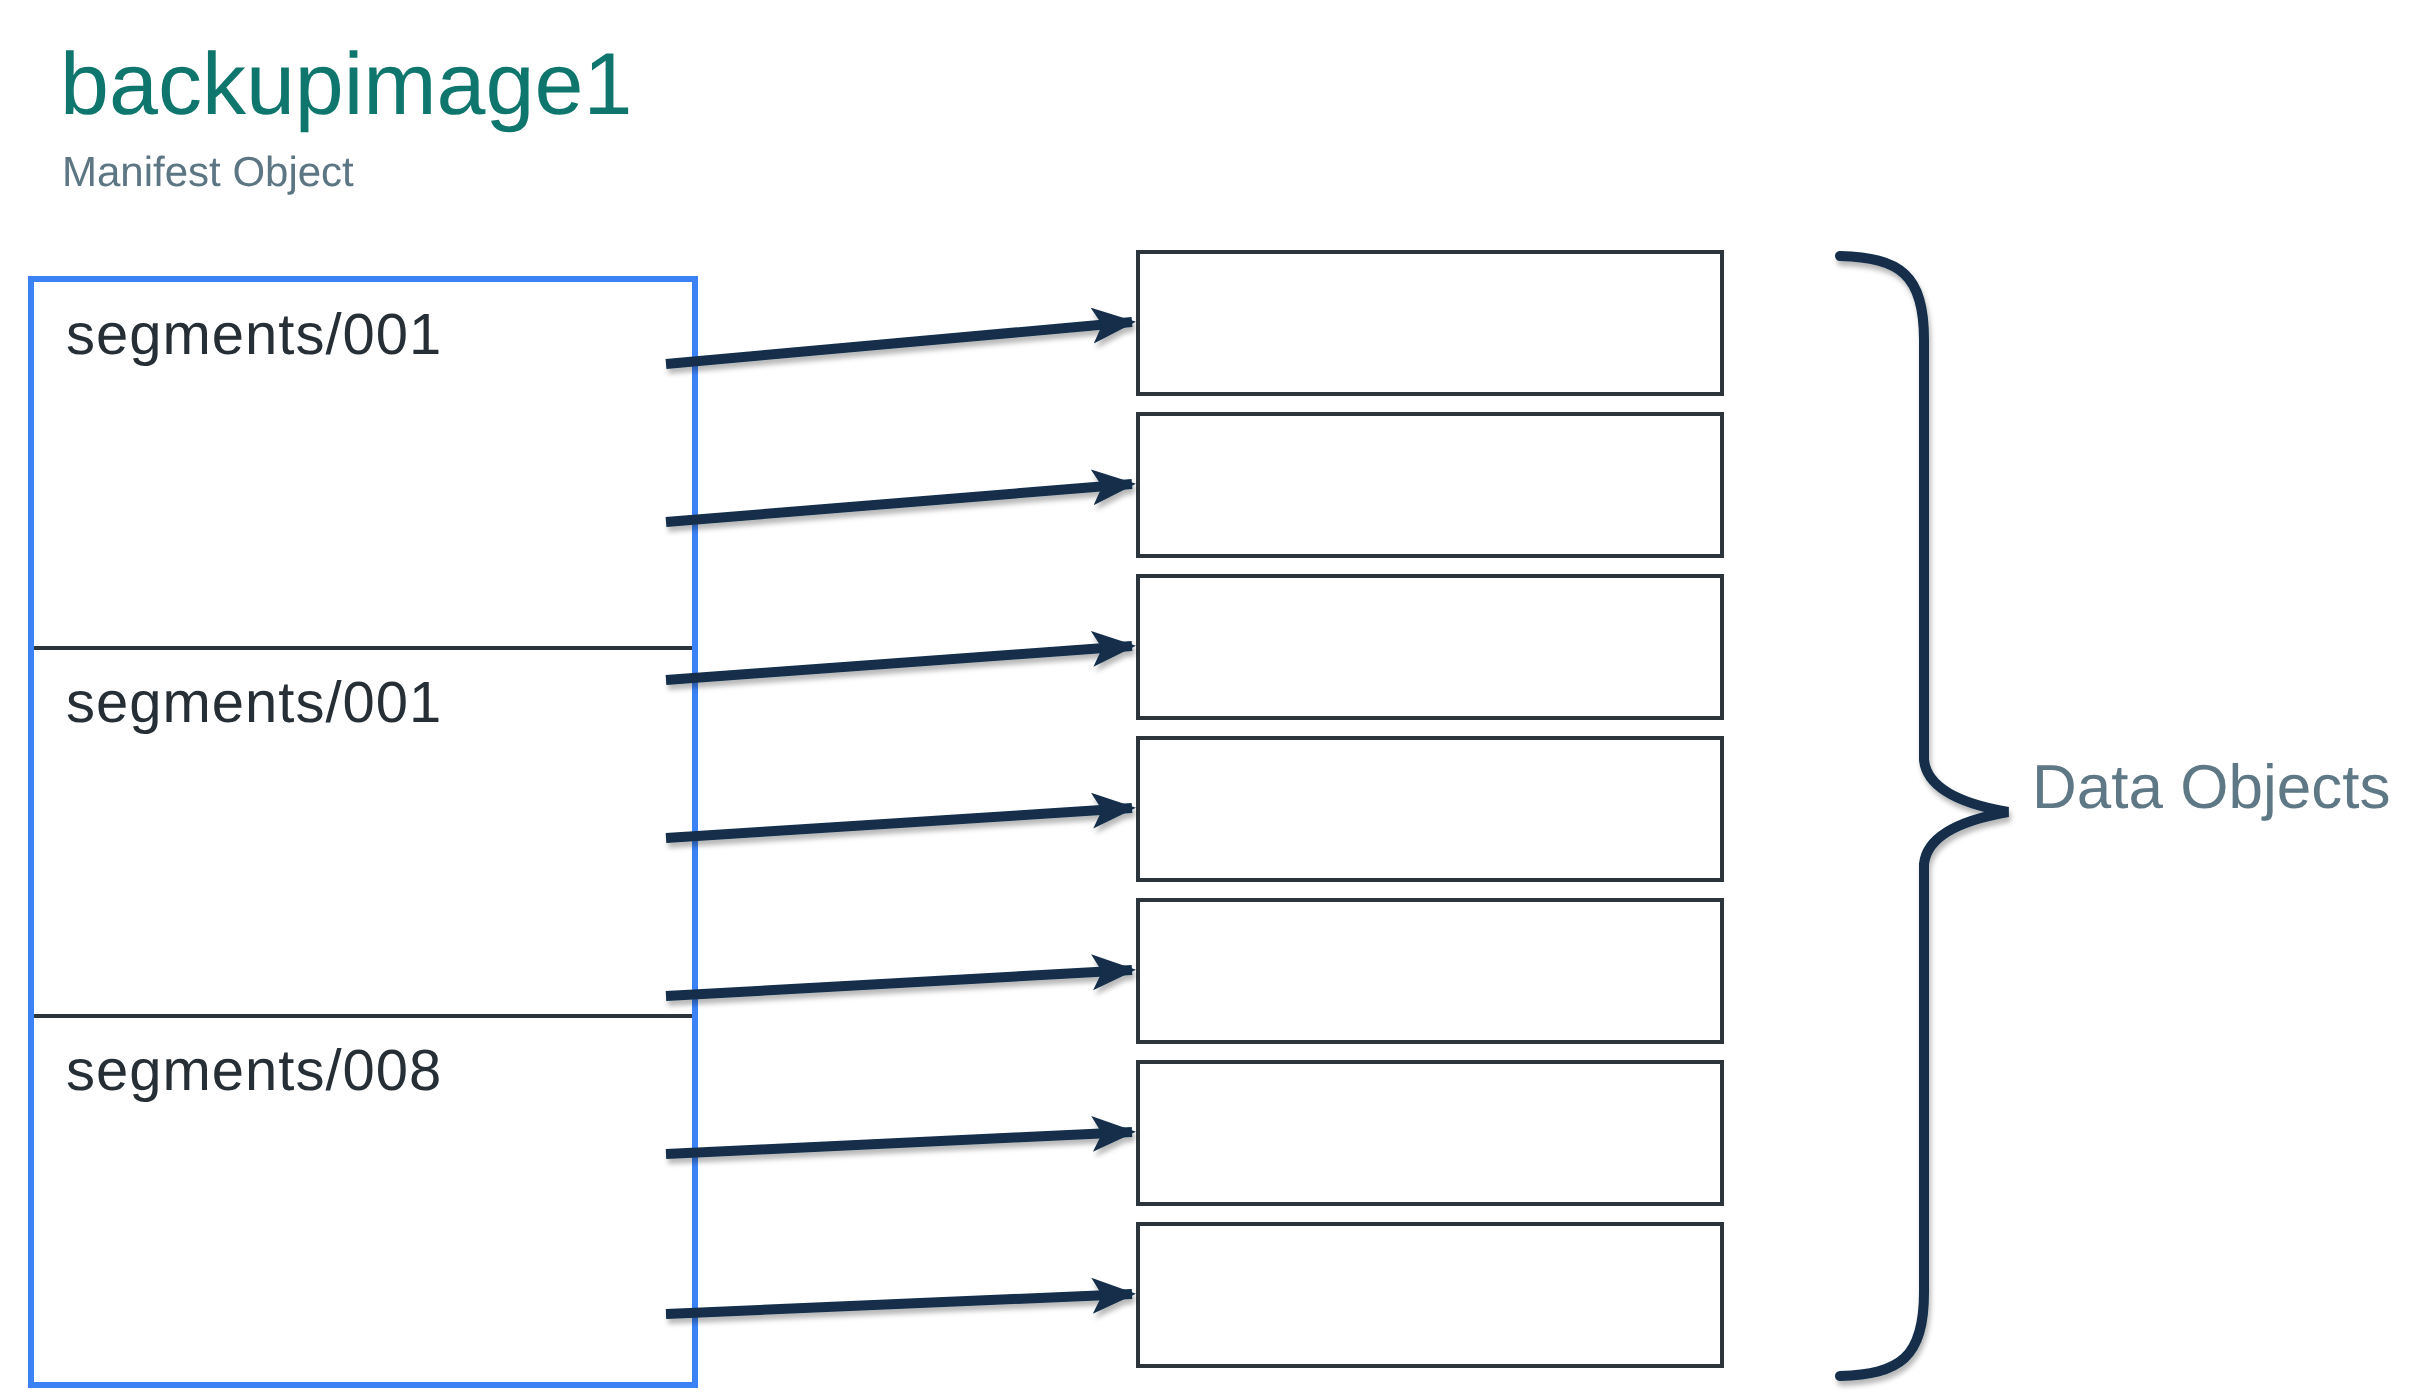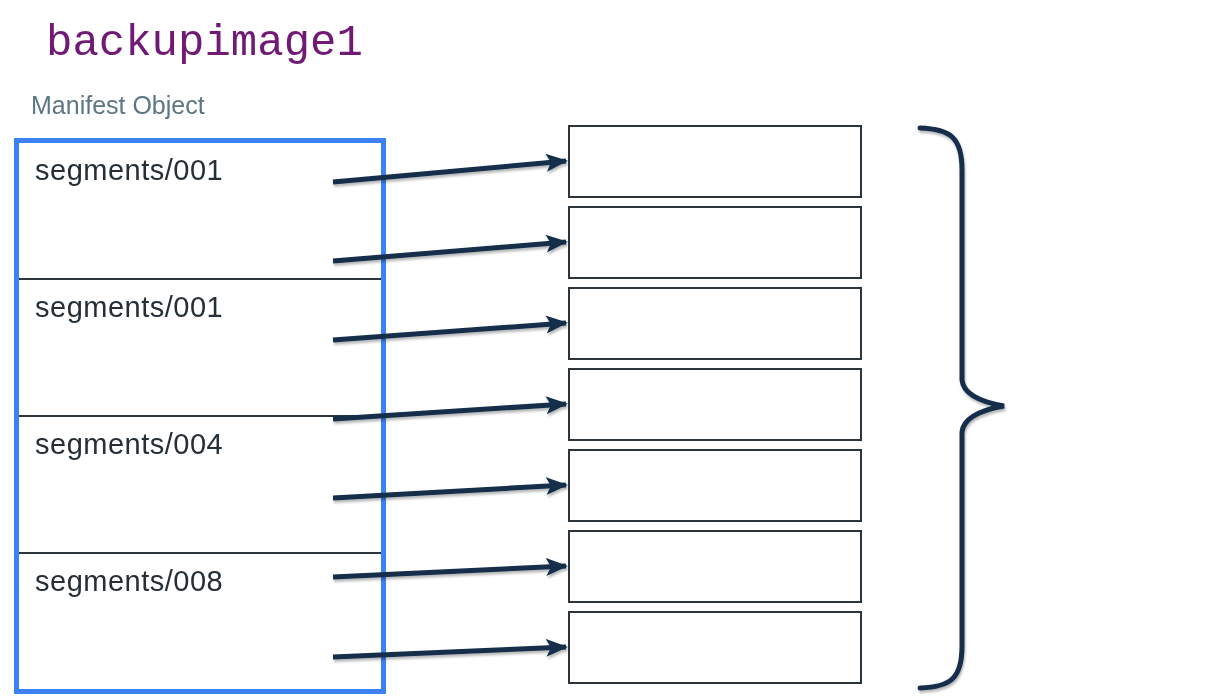--- a/index.html
+++ b/index.html
@@ -13,45 +13,44 @@
     width: 1212px;
     height: 700px;
     background: #ffffff;
     overflow: hidden;
   }
   
   .title {
     position: absolute;
     left: 30px;
     top: 20px;
-    font-family: Liberation Mono, monospace;
+    font-family: Liberation Sans, sans-serif;
     font-size: 44px;
     line-height: 1.05;
-    color: #701a75;
+    color: #0f766e;
     letter-spacing: 0px;
     white-space: nowrap;
-    margin-left: 16px;
   }
   .subtitle {
     position: absolute;
     left: 31px;
-    top: 91px;
-    font-size: 25px;
+    top: 75px;
+    font-size: 21px;
     color: #5c7683;
     white-space: nowrap;
   }
   
   .manifest-table {
     position: absolute;
     left: 14px;
     top: 138px;
-    width: 372px;
+    width: 335px;
     height: 556px;
     box-sizing: border-box;
-    border: 5px solid #3b82f6;
+    border: 3px solid #3b82f6;
     display: flex;
     flex-direction: column;
     background: #ffffff;
   }
   .manifest-row {
     flex: 1 1 0;
     box-sizing: border-box;
     border-top: 2px solid #2d353c;
     padding: 11px 0 0 16px;
   }
@@ -100,23 +99,20 @@
   <div class="subtitle">Manifest Object</div>
 
   <div class="manifest-table">
     <div class="manifest-row">
       <span class="segment-label">segments/001</span>
     </div>
     <div class="manifest-row">
       <span class="segment-label">segments/001</span>
     </div>
     <div class="manifest-row">
-      <span class="segment-label">segments/004</span>
-    </div>
-    <div class="manifest-row">
       <span class="segment-label">segments/008</span>
     </div>
   </div>
 
   <div class="data-box" style="top:125px"></div>
   <div class="data-box" style="top:206px"></div>
   <div class="data-box" style="top:287px"></div>
   <div class="data-box" style="top:368px"></div>
   <div class="data-box" style="top:449px"></div>
   <div class="data-box" style="top:530px"></div>
@@ -142,14 +138,15 @@
       <path stroke-linecap="round" d="M 920 128
                C 950 129, 962 137, 962 170
                L 962 380
                Q 964 399, 1004 406
                Q 964 413, 962 432
                L 962 646
                C 962 679, 950 687, 920 688"></path>
     </g>
   </svg>
 
+  <div class="data-objects-label">Data Objects</div>
 
 </div>
 
 </body></html>

